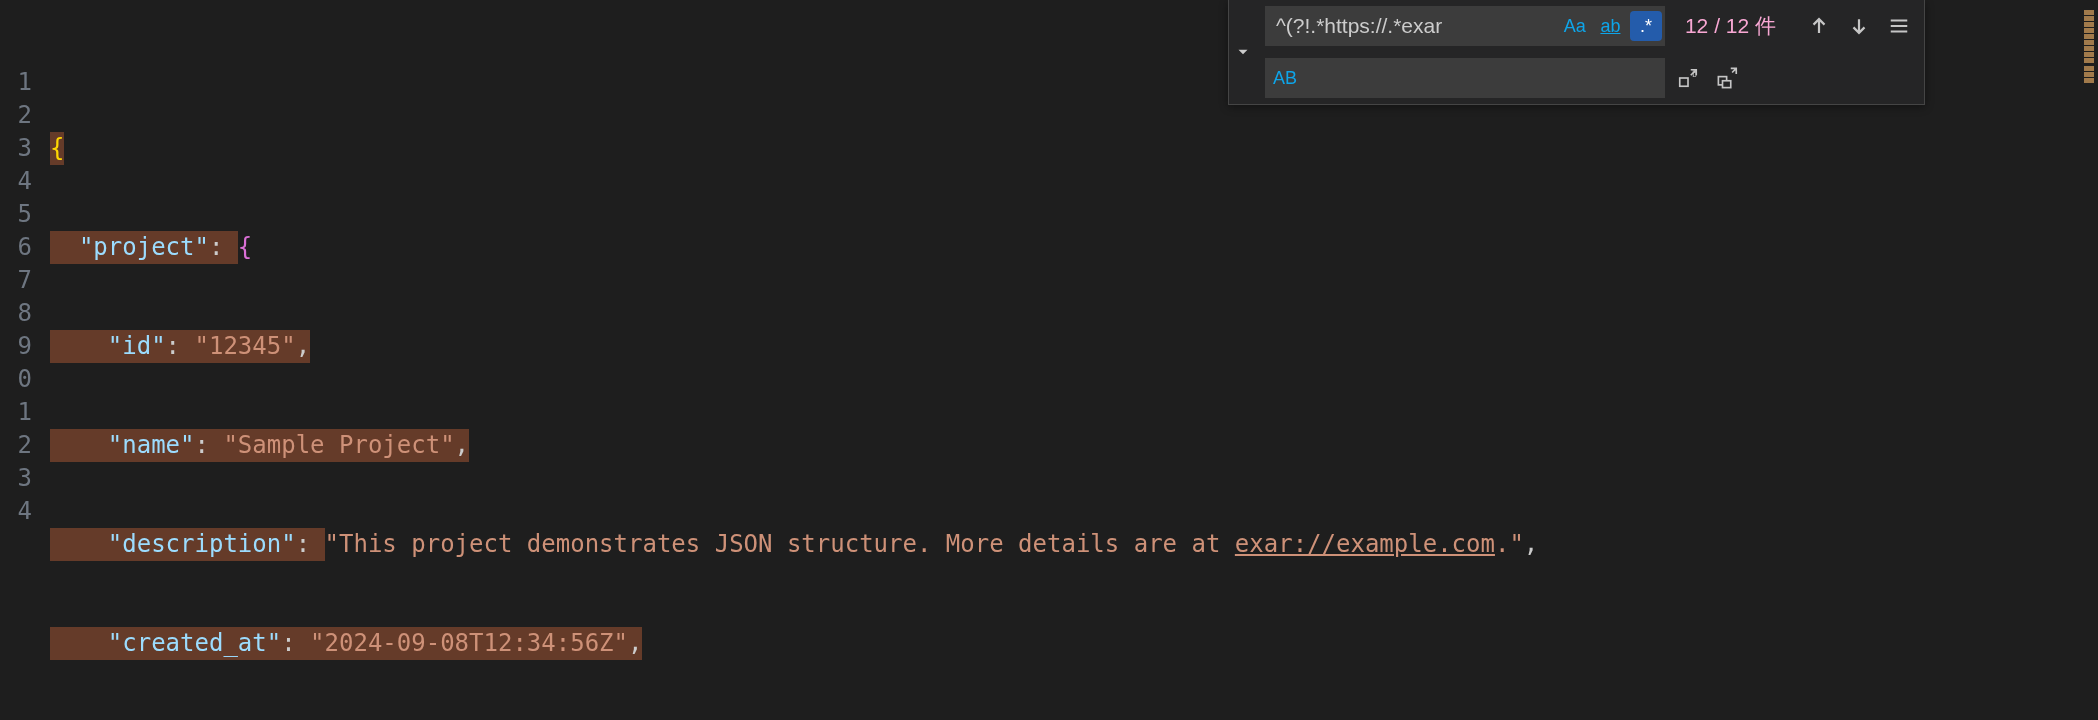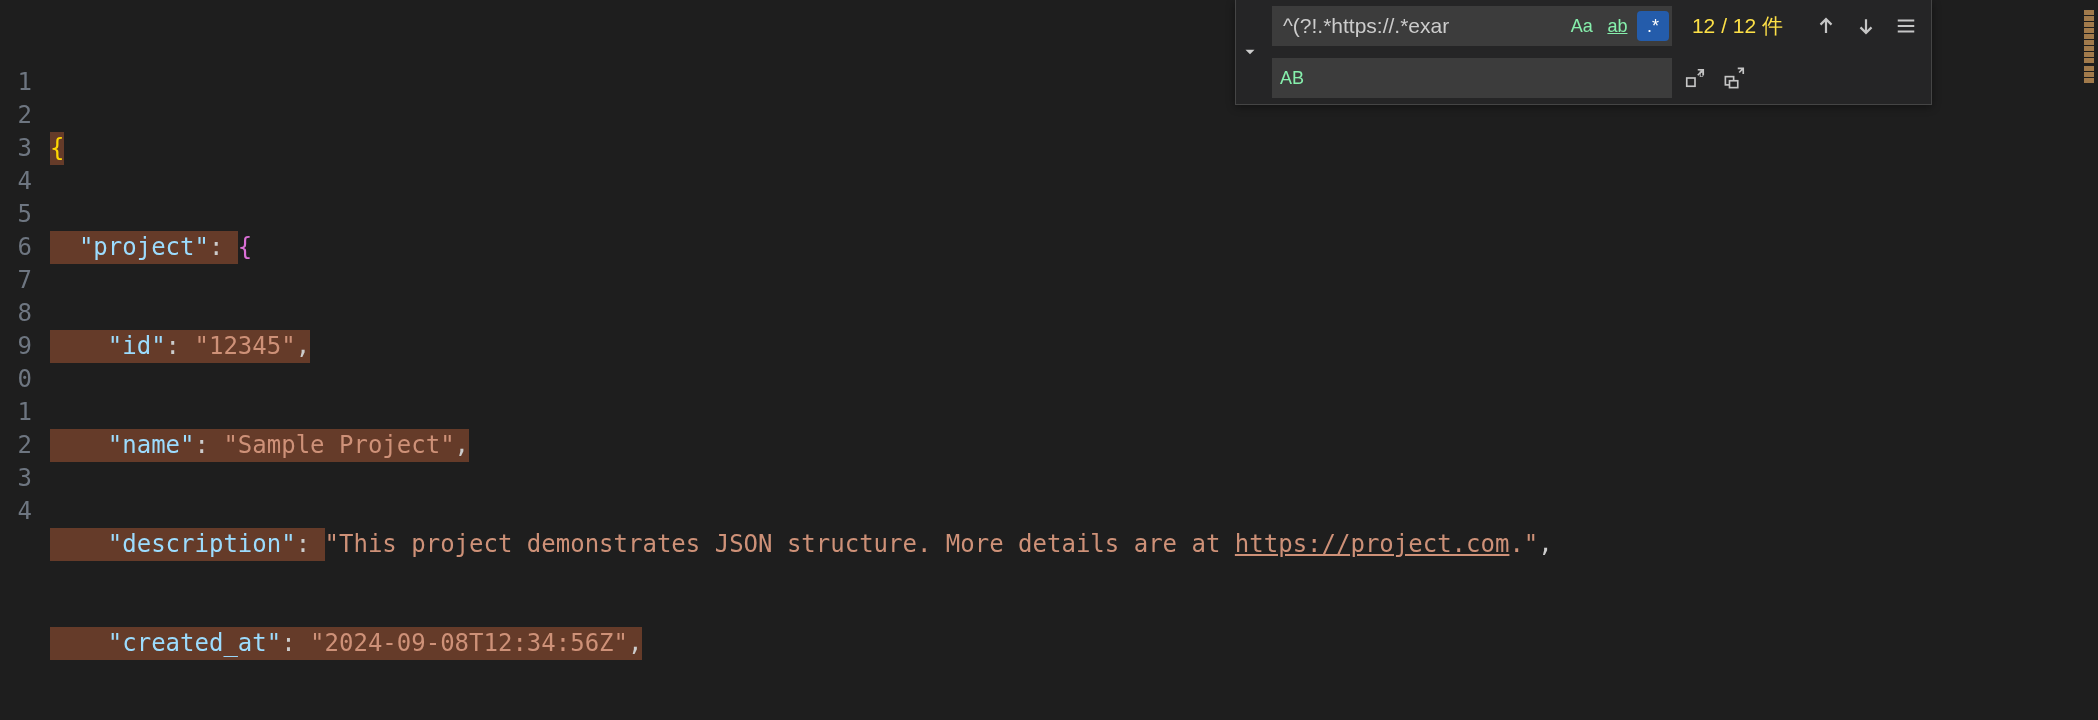--- a/index.html
+++ b/index.html
@@ -11,30 +11,30 @@
   .line { height: 33px; display: flex; align-items: center; }
   .hl { background: #653b29; }
   .tok-brace-y { color: #ffd602; }
   .tok-brace-m { color: #da70d6; }
   .tok-key { color: #9cdcfe; }
   .tok-str { color: #ce9178; }
   .tok-punc { color: #cccccc; }
   .link { text-decoration: underline; }
   .seg { display: inline-block; height: 33px; }
 
-  .find-widget { position: absolute; top: 0; right: 166px; background: #252526; border: 1px solid #454545; border-top: none; display: flex; font-family: -apple-system, "Segoe UI", sans-serif; font-size: 21px; color: #cccccc; box-shadow: 0 2px 8px rgba(0,0,0,.4); }
+  .find-widget { position: absolute; top: 0; right: 173px; background: #252526; border: 1px solid #454545; border-top: none; display: flex; font-family: -apple-system, "Segoe UI", sans-serif; font-size: 21px; color: #cccccc; box-shadow: 0 2px 8px rgba(0,0,0,.4); }
   .find-toggle { width: 28px; display: flex; align-items: center; justify-content: center; cursor: pointer; color: #cccccc; }
   .find-body { display: flex; flex-direction: column; }
   .find-row { display: flex; align-items: center; padding: 6px 8px; gap: 6px; }
   .find-input-wrap { display: flex; align-items: center; background: #3c3c3c; border: 1px solid #3c3c3c; height: 40px; width: 400px; }
   .find-input { flex: 1; background: transparent; border: none; outline: none; color: #cccccc; font-size: 21px; padding: 0 10px; font-family: inherit; }
   .find-input::placeholder { color: #818181; }
-  .opt-btn { width: 34px; height: 30px; display: inline-flex; align-items: center; justify-content: center; margin: 0 2px; border-radius: 4px; font-size: 18px; color: #86efac; cursor: pointer; }
+  .opt-btn { width: 34px; height: 30px; display: inline-flex; align-items: center; justify-content: center; margin: 0 2px; border-radius: 4px; font-size: 18px; color: #0ea5e9; cursor: pointer; }
   .opt-btn.active { background: #245cab; color: #ffffff; }
-  .count { margin: 0 14px; font-size: 21px; color: #fde047; white-space: nowrap; }
+  .count { margin: 0 14px; font-size: 21px; color: #f9a8d4; white-space: nowrap; }
   .nav-btn { width: 34px; height: 34px; display: inline-flex; align-items: center; justify-content: center; color: #c5c5c5; cursor: pointer; }
   .nav-btn svg { width: 22px; height: 22px; }
   .icon-btn { width: 34px; height: 34px; display: inline-flex; align-items: center; justify-content: center; color: #c5c5c5; cursor: pointer; font-size: 18px;}
   .scrollbar-track { position: absolute; right: 0; top: 0; bottom: 0; width: 18px; background: transparent; }
   .scrollbar-marks { position: absolute; right: 4px; top: 10px; width: 10px; }
   .mark { position: absolute; left: 0; width: 10px; height: 5px; background: #a17a4b; }
 </style>
 </head>
 <body>
 
@@ -55,21 +55,21 @@
     <div class="ln">2</div>
     <div class="ln">3</div>
     <div class="ln">4</div>
   </div>
 
   <div class="code">
     <div class="line"><span class="seg hl"><span class="tok-brace-y">{</span></span></div>
     <div class="line"><span class="seg hl">  <span class="tok-key">"project"</span><span class="tok-punc">: </span></span><span class="seg"><span class="tok-brace-m">{</span></span></div>
     <div class="line"><span class="seg hl">    <span class="tok-key">"id"</span><span class="tok-punc">: </span><span class="tok-str">"12345"</span><span class="tok-punc">,</span></span></div>
     <div class="line"><span class="seg hl">    <span class="tok-key">"name"</span><span class="tok-punc">: </span><span class="tok-str">"Sample Project"</span><span class="tok-punc">,</span></span></div>
-    <div class="line"><span class="seg hl">    <span class="tok-key">"description"</span><span class="tok-punc">: </span></span><span class="seg"><span class="tok-str">"This project demonstrates JSON structure. More details are at </span><span class="tok-str link">https://project.com</span><span class="tok-str">."</span><span class="tok-punc">,</span></span></div>
+    <div class="line"><span class="seg hl">    <span class="tok-key">"description"</span><span class="tok-punc">: </span></span><span class="seg"><span class="tok-str">"This project demonstrates JSON structure. More details are at </span><span class="tok-str link">exar://example.com</span><span class="tok-str">."</span><span class="tok-punc">,</span></span></div>
     <div class="line"><span class="seg hl">    <span class="tok-key">"created_at"</span><span class="tok-punc">: </span><span class="tok-str">"2024-09-08T12:34:56Z"</span><span class="tok-punc">,</span></span></div>
     
     
     
     
     
     
     
     
   </div>

